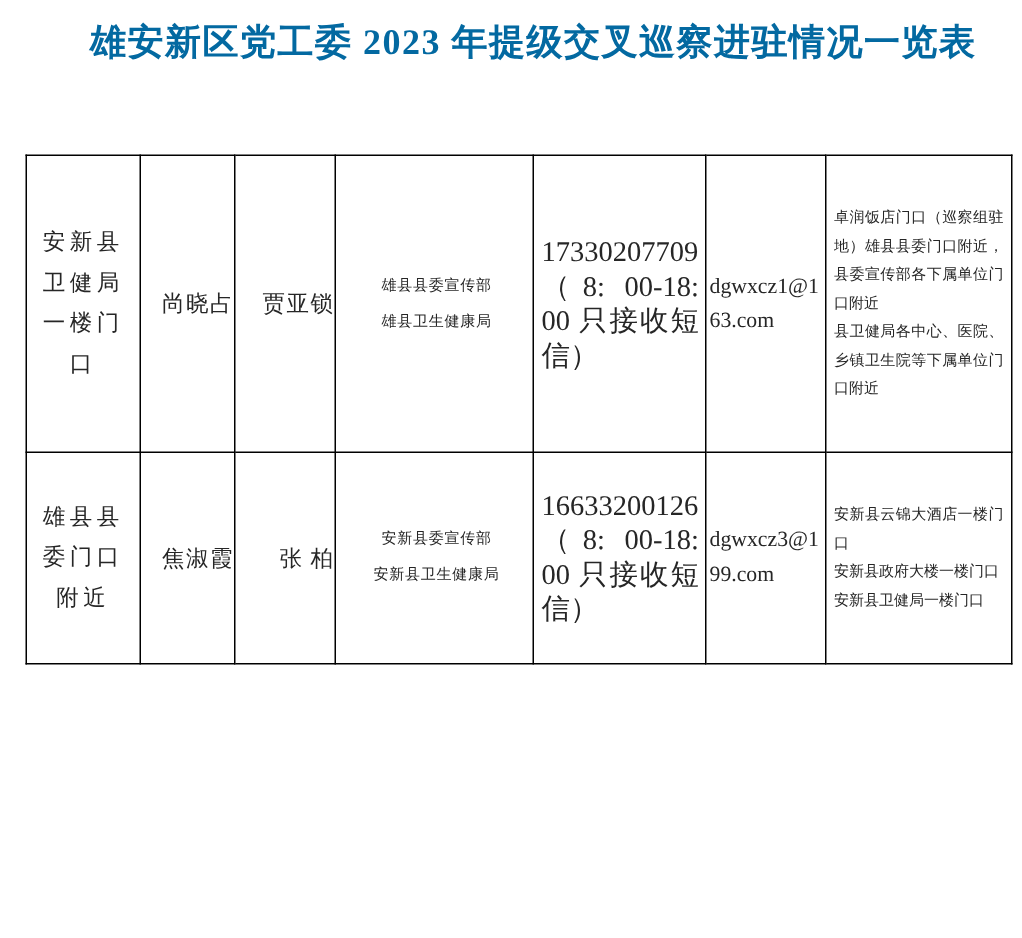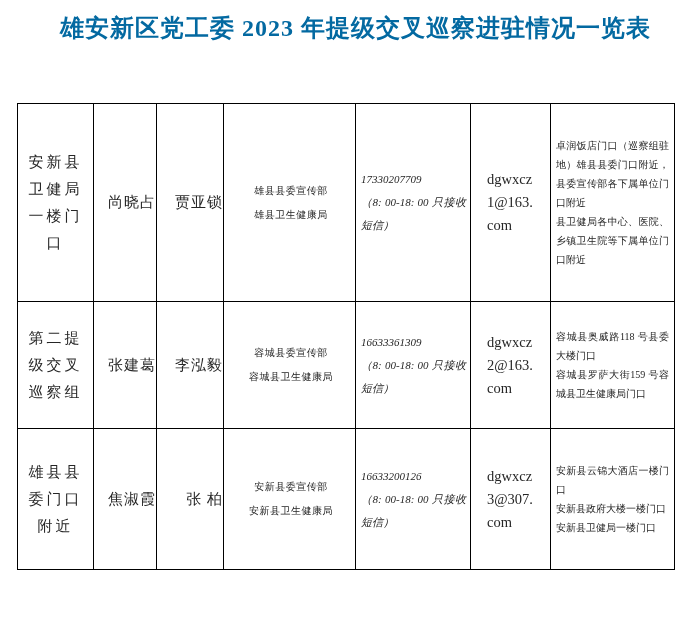--- a/index.html
+++ b/index.html
@@ -69,31 +69,30 @@
   .c-units {
     font-size: 10px;
     line-height: 24px;
     letter-spacing: 0.5px;
     padding: 0 3px 0 6px;
     white-space: pre-line;
     text-align: center;
     font-family: Liberation Serif, serif;
   }
   .c-phone {
-    font-size: 11px;
+    font-size: 19px;
     line-height: 23px;
     padding: 0 4px 0 5px;
     white-space: pre-line;
     text-align: justify;
-    font-style: italic;
   }
   .c-email {
     font-size: 14.5px;
     line-height: 23px;
-    padding: 0 16px;
+    padding: 0 2px;
     word-break: break-all;
     text-align: left;
   }
   .c-loc {
     font-size: 10px;
     line-height: 19px;
     letter-spacing: 0;
     padding: 2px 5px;
     white-space: pre-line;
     text-align: justify;
@@ -125,42 +124,30 @@
       <td class="c-name">贾亚锁</td>
       <td class="c-units">雄县县委宣传部
 雄县卫生健康局</td>
       <td class="c-phone">17330207709
 （8: 00-18: 00 只接收短信）</td>
       <td class="c-email">dgwxcz1@163.com</td>
       <td class="c-loc">卓润饭店门口（巡察组驻地）雄县县委门口附近，县委宣传部各下属单位门口附近
 县卫健局各中心、医院、乡镇卫生院等下属单位门口附近</td>
     </tr>
 
-    <tr class="row-2">
-      <td class="c-group">第二提级交叉巡察组</td>
-      <td class="c-name">张建葛</td>
-      <td class="c-name">李泓毅</td>
-      <td class="c-units">容城县委宣传部
-容城县卫生健康局</td>
-      <td class="c-phone">16633361309
-（8: 00-18: 00 只接收短信）</td>
-      <td class="c-email">dgwxcz2@163.com</td>
-      <td class="c-loc">容城县奥威路118 号县委大楼门口
-容城县罗萨大街159 号容城县卫生健康局门口</td>
-    </tr>
 
     <tr class="row-3">
       <td class="c-group">雄县县委门口附近</td>
       <td class="c-name">焦淑霞</td>
       <td class="c-name">张 柏</td>
       <td class="c-units">安新县委宣传部
 安新县卫生健康局</td>
       <td class="c-phone">16633200126
 （8: 00-18: 00 只接收短信）</td>
-      <td class="c-email">dgwxcz3@307.com</td>
+      <td class="c-email">dgwxcz3@199.com</td>
       <td class="c-loc">安新县云锦大酒店一楼门口
 安新县政府大楼一楼门口
 安新县卫健局一楼门口</td>
     </tr>
   </tbody>
     </table>
 
 </div>
 
 </body></html>

